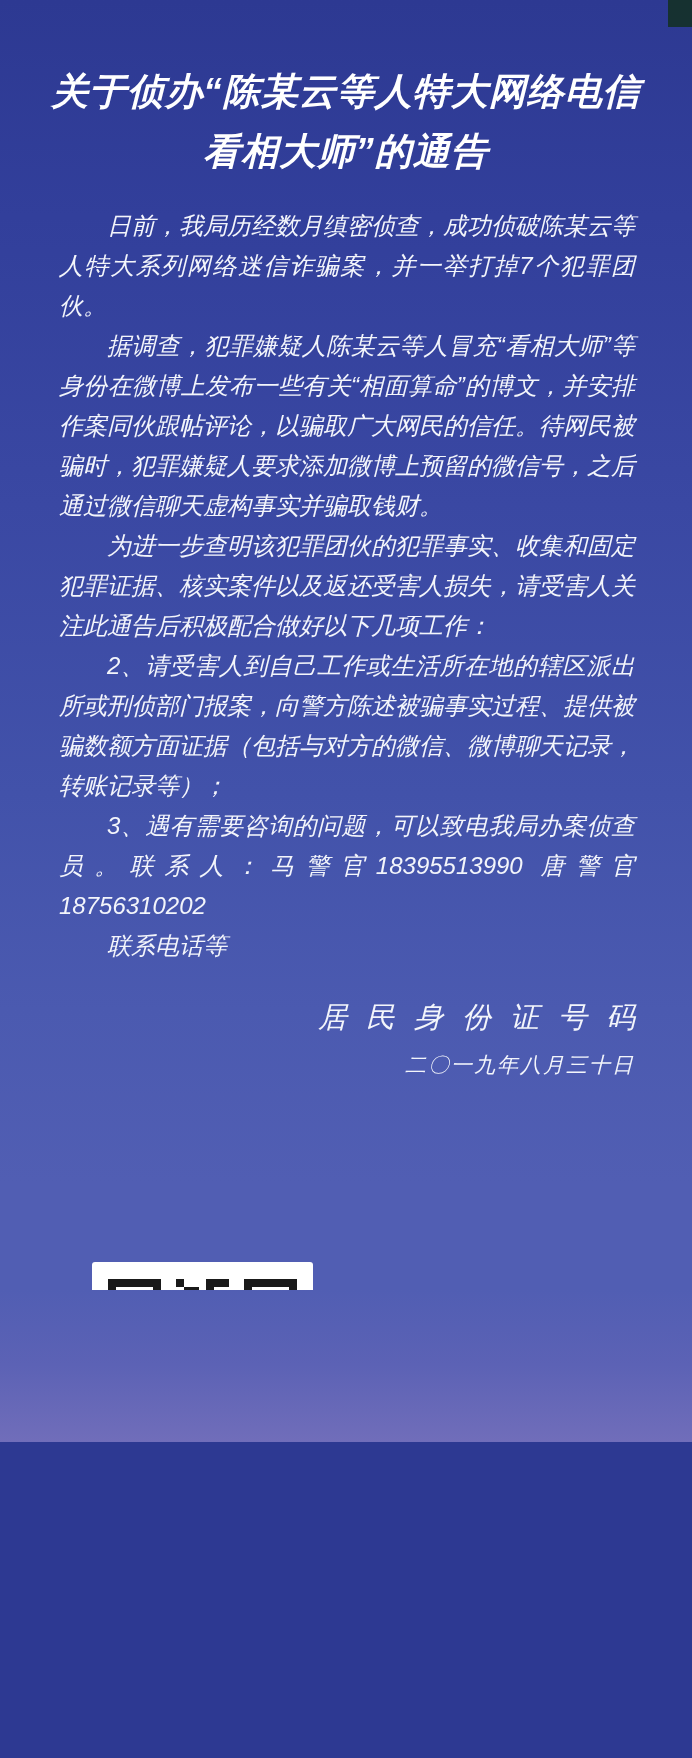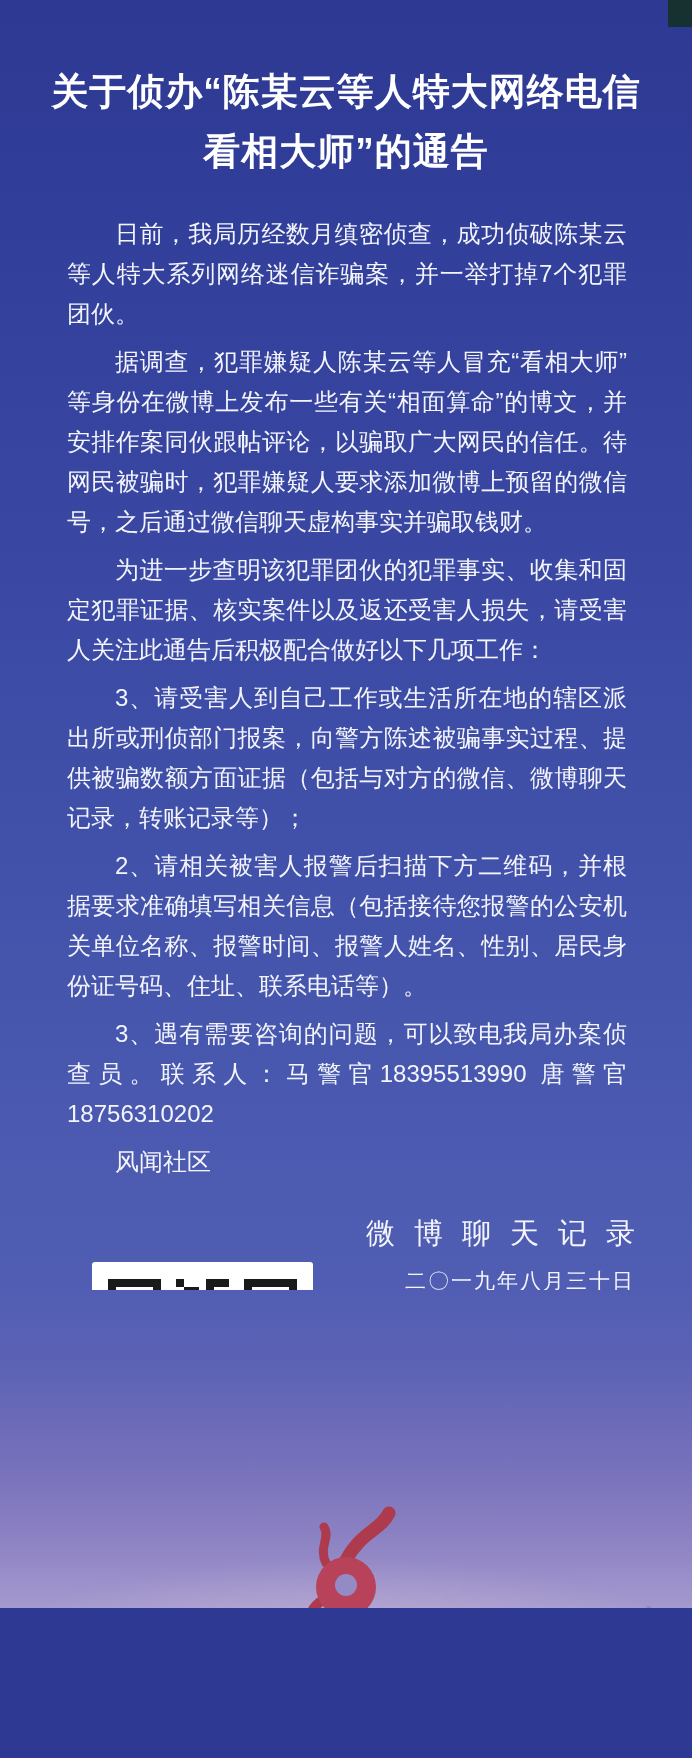--- a/index.html
+++ b/index.html
@@ -1,27 +1,28 @@
 <!DOCTYPE html>
 <html lang="zh"><head>
 <meta charset="utf-8">
 <style>
   html,body{margin:0;padding:0;background:#2d3992;}
   .poster{
-    position:relative;width:692px;height:1608px;margin:0 auto;overflow:hidden;
+    position:relative;width:692px;height:1442px;margin:0 auto;overflow:hidden;
     font-family:"Liberation Sans",sans-serif;
     background:linear-gradient(180deg,#2d3992 0%,#323f9b 15%,#3a48a3 35%,#4252aa 55%,#4b5ab0 70%,#515eb3 82%,#515eb3 100%);
+    font-style:italic;
   }
   
   .title{position:absolute;top:62px;left:28px;right:28px;text-align:center;color:#ffffff;
     font-weight:800;font-size:37px;line-height:60px;letter-spacing:1px;}
   
   .body-text{position:absolute;top:206px;left:59px;width:576px;color:#f3f5fb;
     font-size:24px;line-height:40px;font-weight:500;text-align:justify;}
-  .body-text p{margin:8px;text-indent:2em;}
+  .body-text p{margin:0;text-indent:2em;}
   .closing{margin-top:46px;text-indent:2em;}
   .signature{margin-top:26px;text-align:right;}
   .sig-agency{font-size:29px;letter-spacing:19px;margin-right:-19px;line-height:50px;}
   .sig-date{font-size:21px;letter-spacing:2px;line-height:46px;}
   
   .qr-panel{position:absolute;left:92px;top:1262px;width:221px;height:223px;background:#ffffff;border-radius:3px;}
   #qr-svg{position:absolute;left:16px;top:17px;display:block;}
   .qr-logo{position:absolute;left:85px;top:89px;width:51px;height:51px;background:#fff;border-radius:11px;
     box-shadow:0 0 0 1px #d8d8d8, 0 1px 3px rgba(0,0,0,.25);display:flex;align-items:center;justify-content:center;}
   
@@ -69,27 +70,26 @@
   <div class="title">
     <div>关于侦办“陈某云等人特大网络电信</div>
     <div>看相大师”的通告</div>
   </div>
 
   <div class="body-text">
     <div>
         <p>日前，我局历经数月缜密侦查，成功侦破陈某云等人特大系列网络迷信诈骗案，并一举打掉7个犯罪团伙。</p>
         <p>据调查，犯罪嫌疑人陈某云等人冒充“看相大师”等身份在微博上发布一些有关“相面算命”的博文，并安排作案同伙跟帖评论，以骗取广大网民的信任。待网民被骗时，犯罪嫌疑人要求添加微博上预留的微信号，之后通过微信聊天虚构事实并骗取钱财。</p>
         <p>为进一步查明该犯罪团伙的犯罪事实、收集和固定犯罪证据、核实案件以及返还受害人损失，请受害人关注此通告后积极配合做好以下几项工作：</p>
-        <p>3、请受害人到自己工作或生活所在地的辖区派出所或刑侦部门报案，向警方陈述被骗事实过程、提供被骗数额方面证据（包括与对方的微信、微博聊天记录，转账记录等）；</p>
-        <p>2、请相关被害人报警后扫描下方二维码，并根据要求准确填写相关信息（包括接待您报警的公安机关单位名称、报警时间、报警人姓名、性别、居民身份证号码、住址、联系电话等）。</p>
+        <p>2、请受害人到自己工作或生活所在地的辖区派出所或刑侦部门报案，向警方陈述被骗事实过程、提供被骗数额方面证据（包括与对方的微信、微博聊天记录，转账记录等）；</p>
         <p>3、遇有需要咨询的问题，可以致电我局办案侦查员。联系人：马警官18395513990  唐警官 18756310202</p>
       </div>
-    <p class="closing">风闻社区</p>
+    <p class="closing">联系电话等</p>
     <div class="signature">
-      <div class="sig-agency">微博聊天记录</div>
+      <div class="sig-agency">居民身份证号码</div>
       <div class="sig-date">二〇一九年八月三十日</div>
     </div>
   </div>
 
   <div class="qr-panel">
     <svg id="qr-svg" width="189" height="189" viewBox="0 0 25 25" fill="#1a1a1a" shape-rendering="crispEdges">
         <rect x="0" y="0" width="25" height="25" fill="#ffffff"></rect>
         <rect x="0" y="0" width="7" height="7"></rect>
         <rect x="1" y="1" width="5" height="5" fill="#ffffff"></rect>
         <rect x="2" y="2" width="3" height="3"></rect>

